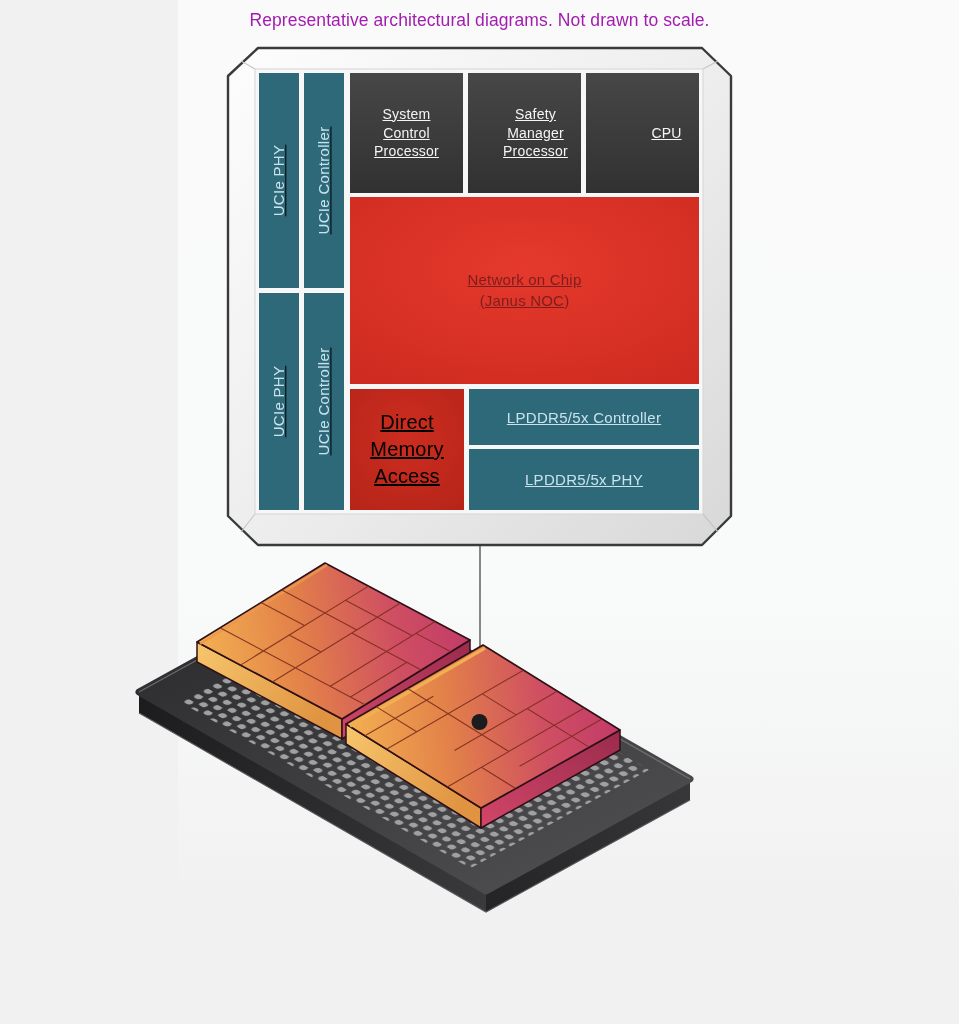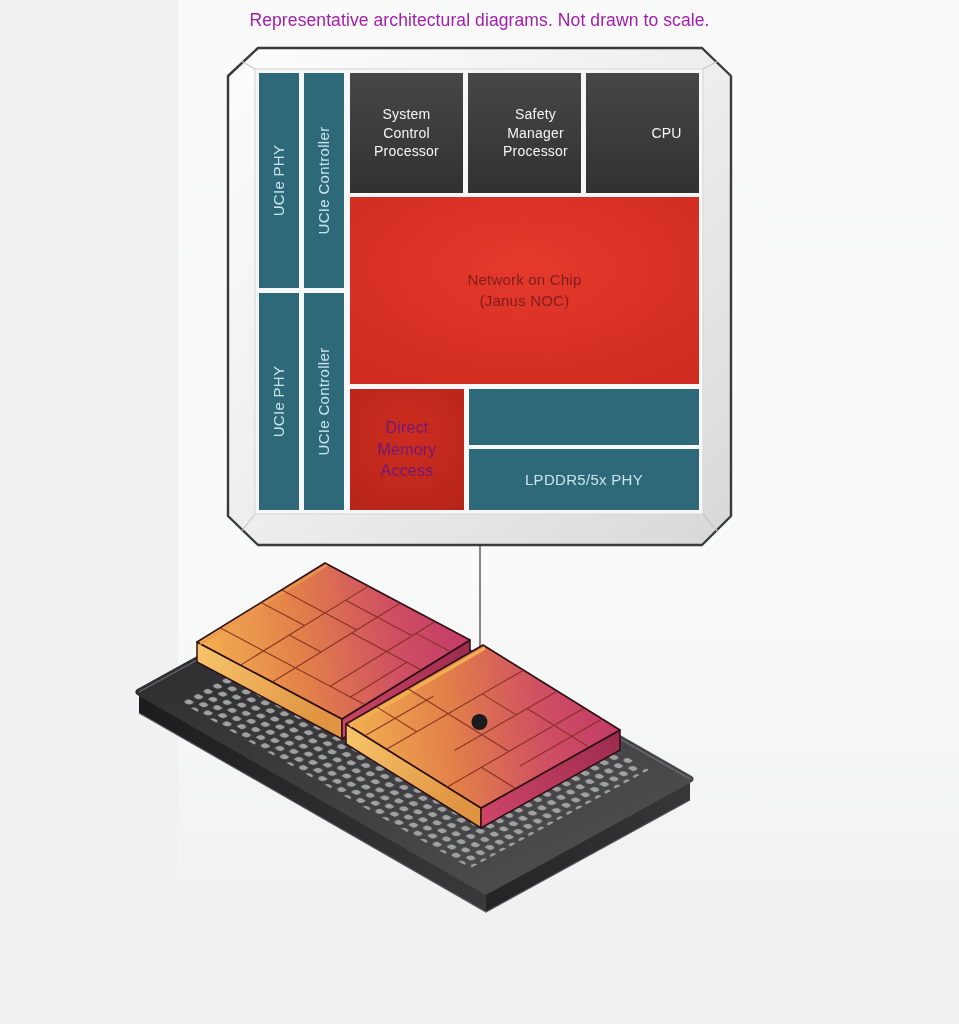--- a/index.html
+++ b/index.html
@@ -7,27 +7,27 @@
   body { background:#f1f1f2; font-family:"Liberation Sans", sans-serif; position:relative; overflow:hidden; }
   .stage { position:absolute; left:0; top:0; width:959px; height:1024px; }
   .panel { position:absolute; left:178px; top:0; width:781px; height:942px;
            background:linear-gradient(180deg,#fafafb 0%,#f9fafa 62%,#f1f1f2 96%); }
   .fig-title { position:absolute; left:178px; top:10px; width:603px; text-align:center;
                font-size:17.5px; color:#a21caf; letter-spacing:0.1px; }
   .fig-caption { position:absolute; left:6px; top:956px; width:948px; font-size:18px;
                  font-style:italic; color:#2d2d2d; line-height:1.56; white-space:pre-line; }
   svg.art { position:absolute; left:0; top:0; }
   .lbl { position:absolute; display:flex; align-items:center; justify-content:center;
-         text-align:center; pointer-events:none; }
+         text-align:center; pointer-events:none;text-decoration:underline; }
   .lbl.multi { white-space:pre-line; line-height:1.35; }
   .lbl .vert { transform:rotate(-90deg); white-space:nowrap; }
   .t-white { color:#f5f5f5; font-size:14px; letter-spacing:0.2px; }
   .t-white15 { color:#7f1d1d; font-size:15px; letter-spacing:0.2px; }
   .t-teal { color:#c9e3ed; font-size:15px; letter-spacing:0.3px; }
-  .t-red { color:#701a75; font-size:16px; letter-spacing:0.2px; line-height:1.35; }
+  .t-red { color:#000000; font-size:20px; letter-spacing:0.2px; line-height:1.35; }
 </style>
 </head>
 <body>
 
 <div class="stage">
 
   <div class="panel"></div>
 
   <div class="fig-title">Representative architectural diagrams. Not drawn to scale.</div>
 
@@ -175,15 +175,16 @@
   <div class="lbl multi t-white" style="left:468px;top:73px;width:135px;height:120px;">Safety
 Manager
 Processor</div>
   <div class="lbl t-white" style="left:610px;top:73px;width:113px;height:120px;">CPU</div>
 
   <div class="lbl multi t-white15" style="left:350px;top:197px;width:349px;height:187px;">Network on Chip
 (Janus NOC)</div>
   <div class="lbl multi t-red" style="left:350px;top:389px;width:114px;height:121px;">Direct
 Memory
 Access</div>
+  <div class="lbl t-teal" style="left:469px;top:389px;width:230px;height:56px;">LPDDR5/5x Controller</div>
   <div class="lbl t-teal" style="left:469px;top:449px;width:230px;height:61px;">LPDDR5/5x PHY</div>
 
 </div>
 
 </body></html>

